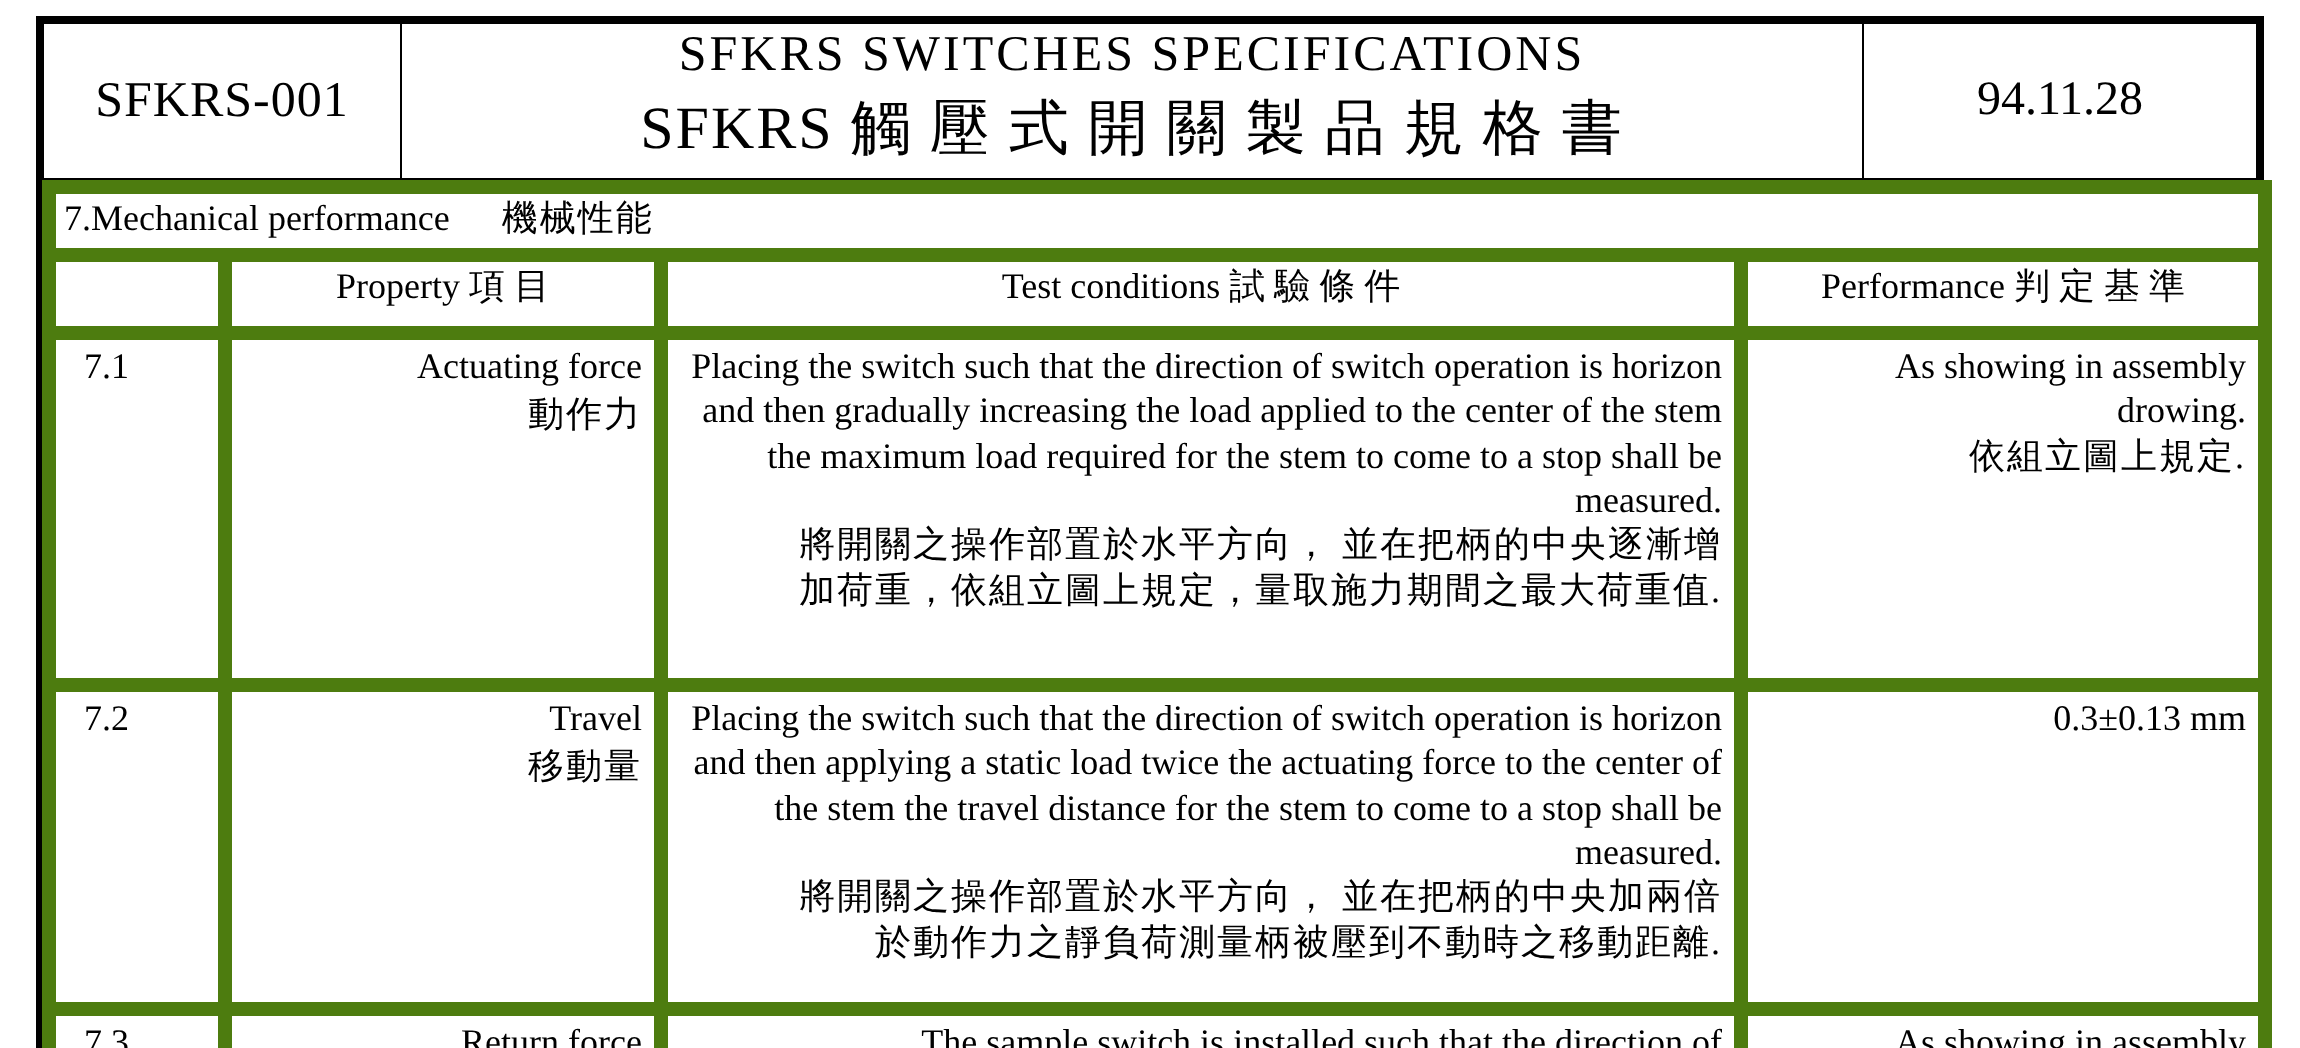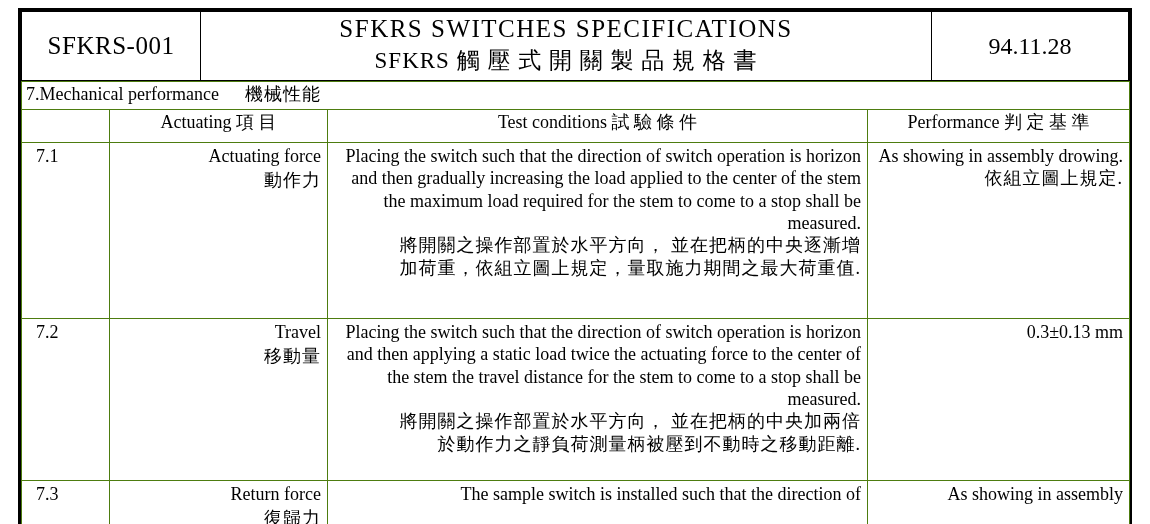--- a/index.html
+++ b/index.html
@@ -20,21 +20,21 @@
     height: 524px;
     box-sizing: border-box;
     padding: 8px 18px 0 18px;
   }
   table.doc {
     width: 1114px;
     border-collapse: collapse;
     table-layout: fixed;
   }
   table.doc td {
-    border: 1px solid #4d7c0f;
+    border: 7px solid #4d7c0f;
     vertical-align: top;
     padding: 2px 6px 4px 6px;
     font-size: 18px;
     line-height: 1.24;
   }
   
   .frame-outer {
     border: 3px solid #000000;
     padding: 0;
   }
@@ -59,21 +59,21 @@
   .hdr-title {
     height: 62px;
     padding: 2px 0 4px 0 !important;
   }
   .hdr-title .l1 {
     font-size: 25px;
     letter-spacing: 1.5px;
     white-space: nowrap;
   }
   .hdr-title .l2 {
-    font-size: 23px;
+    font-size: 30px;
     letter-spacing: 1px;
     white-space: nowrap;
     margin-top: 2px;
   }
   .hdr-date {
     width: 196px;
     font-size: 24px;
     height: 62px;
   }
   
@@ -157,21 +157,21 @@
 
       <tbody>
           <tr class="section-row">
         <td colspan="4">
           <span>7.Mechanical performance</span><span class="gap"></span><span class="cjk">機械性能</span>
         </td>
       </tr>
 
       <tr class="colhdr">
         <td></td>
-        <td>Actuating 項   目</td>
+        <td>Property 項   目</td>
         <td>Test conditions 試     驗     條     件</td>
         <td>Performance 判 定 基 準</td>
       </tr>
 
       <tr class="h-r1">
         <td class="num">7.1</td>
         <td class="prop">
           <span>Actuating force</span>
           <span class="cn cjk">動作力</span>
         </td>

